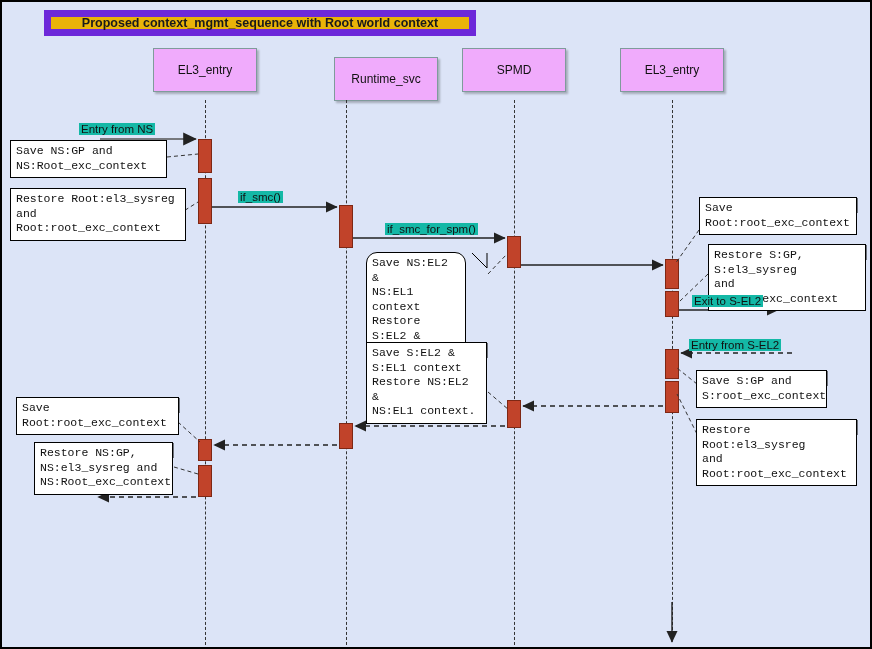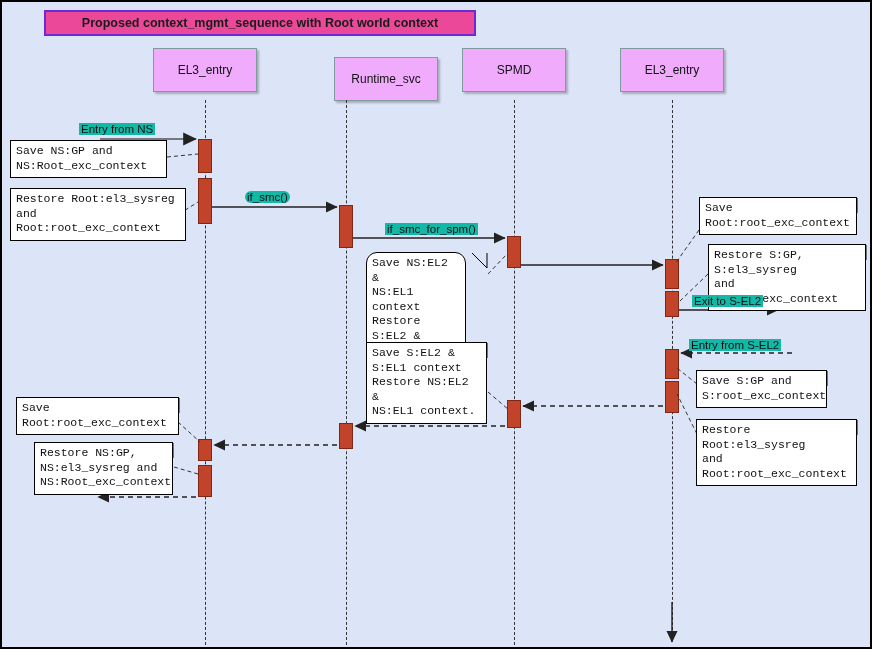--- a/index.html
+++ b/index.html
@@ -7,21 +7,21 @@
     position:relative;
     width:872px;height:649px;
     background:#dce4f7;
     border:2px solid #000;
     box-sizing:border-box;
     font-family:"Liberation Sans", sans-serif;
     overflow:hidden;
   }
   .title-bar{
     position:absolute;left:42px;top:8px;width:432px;height:26px;
-    background:#ec4899;border:2px solid #6d28d9;
+    background:#eab308;border:7px solid #6d28d9;
     display:flex;align-items:center;justify-content:center;
     font-size:12.5px;font-weight:bold;color:#1a1a1a;
     box-sizing:border-box;
   }
   .lifeline-head{
     position:absolute;width:104px;height:44px;
     background:#f0abfc;border:1px solid #7f9b9b;
     display:flex;align-items:center;justify-content:center;
     font-size:12px;color:#111;box-sizing:border-box;
     box-shadow:2px 2px 2px rgba(0,0,0,0.25);
@@ -165,18 +165,18 @@
   <div class="note" style="left:364px;top:340px;width:121px;">Save S:EL2 &amp;
 S:EL1 context
 Restore NS:EL2 &amp;
 NS:EL1 context.</div>
   <div class="note" style="left:14px;top:395px;width:163px;">Save Root:root_exc_context</div>
   <div class="note" style="left:32px;top:440px;width:139px;">Restore NS:GP,
 NS:el3_sysreg and
 NS:Root_exc_context</div>
 
   <div class="msg-label" style="left:77px;top:121px;">Entry from NS</div>
-  <div class="msg-label" style="left:243px;top:189px;border-radius:6px;">if_smc()</div>
+  <div class="msg-label" style="left:236px;top:189px;">if_smc()</div>
   <div class="msg-label" style="left:383px;top:221px;">if_smc_for_spm()</div>
   <div class="msg-label" style="left:690px;top:293px;">Exit to S-EL2</div>
   <div class="msg-label" style="left:687px;top:337px;">Entry from S-EL2</div>
 
 </div>
 
 </body></html>

